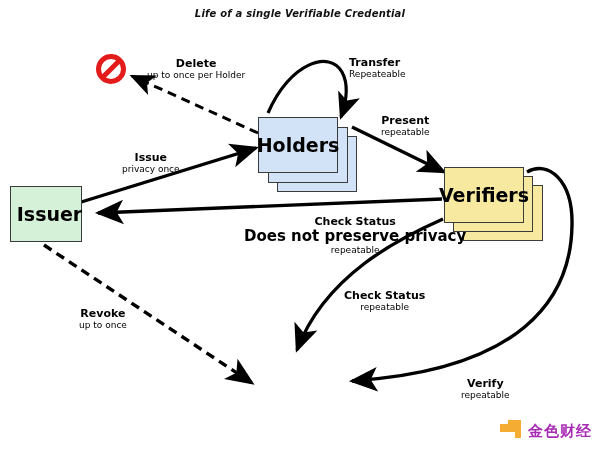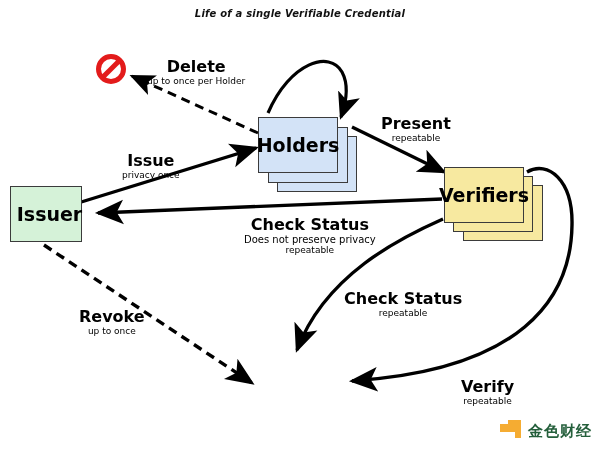--- a/index.html
+++ b/index.html
@@ -61,23 +61,23 @@
   .holders-box { background: #d3e3f7; }
   .verifiers-box { background: #f7e9a0; }
 
   
   .lbl {
     position: absolute;
     color: #000000;
     line-height: 1.12;
     white-space: nowrap;
   }
-  .lbl .l1 { font-size: 16px; font-weight: bold; display: block; }
+  .lbl .l1 { font-size: 11px; font-weight: bold; display: block; }
   .lbl .l2 { font-size:  9.0px; font-weight: normal; display: block; }
-  .lbl .l2b{ font-size:  10px; font-weight: normal; display: block; }
+  .lbl .l2b{ font-size:  15px; font-weight: bold; display: block; }
   .lbl.center { text-align: center; }
   .lbl.left   { text-align: left; }
 
   
   .no-icon {
     position: absolute;
     width: 30px;
     height: 30px;
     border-radius: 50%;
     box-sizing: border-box;
@@ -117,21 +117,21 @@
     position: absolute; left: 8px; top: 0;
     width: 13px; height: 18px; background: #f5a623;
   }
   .wm-mark .notch {
     position: absolute; left: 8px; top: 12px;
     width: 7px; height: 6px; background: #ffffff;
   }
   .wm-text {
     font-size: 15px;
     font-weight: bold;
-    color: #14532d;
+    color: #a21caf;
     letter-spacing: 1px;
     text-align: center;
   }
 </style>
 </head>
 <body>
 
 <div id="canvas">
 
   <div class="title">Life of a single Verifiable Credential</div>
@@ -182,20 +182,24 @@
   <div class="node issuer-box" style="left:10px; top:186px; width:72px; height:56px;">
     <span>Issuer</span>
   </div>
 
 
   <div class="lbl center" style="left:147px; top:58px;">
     <span class="l1">Delete</span>
     <span class="l2">up to once per Holder</span>
   </div>
 
+  <div class="lbl left" style="left:349px; top:57px;">
+    <span class="l1">Transfer</span>
+    <span class="l2">Repeateable</span>
+  </div>
 
   <div class="lbl center" style="left:122px; top:152px;">
     <span class="l1">Issue</span>
     <span class="l2">privacy once</span>
   </div>
 
   <div class="lbl center" style="left:381px; top:115px;">
     <span class="l1">Present</span>
     <span class="l2">repeatable</span>
   </div>

